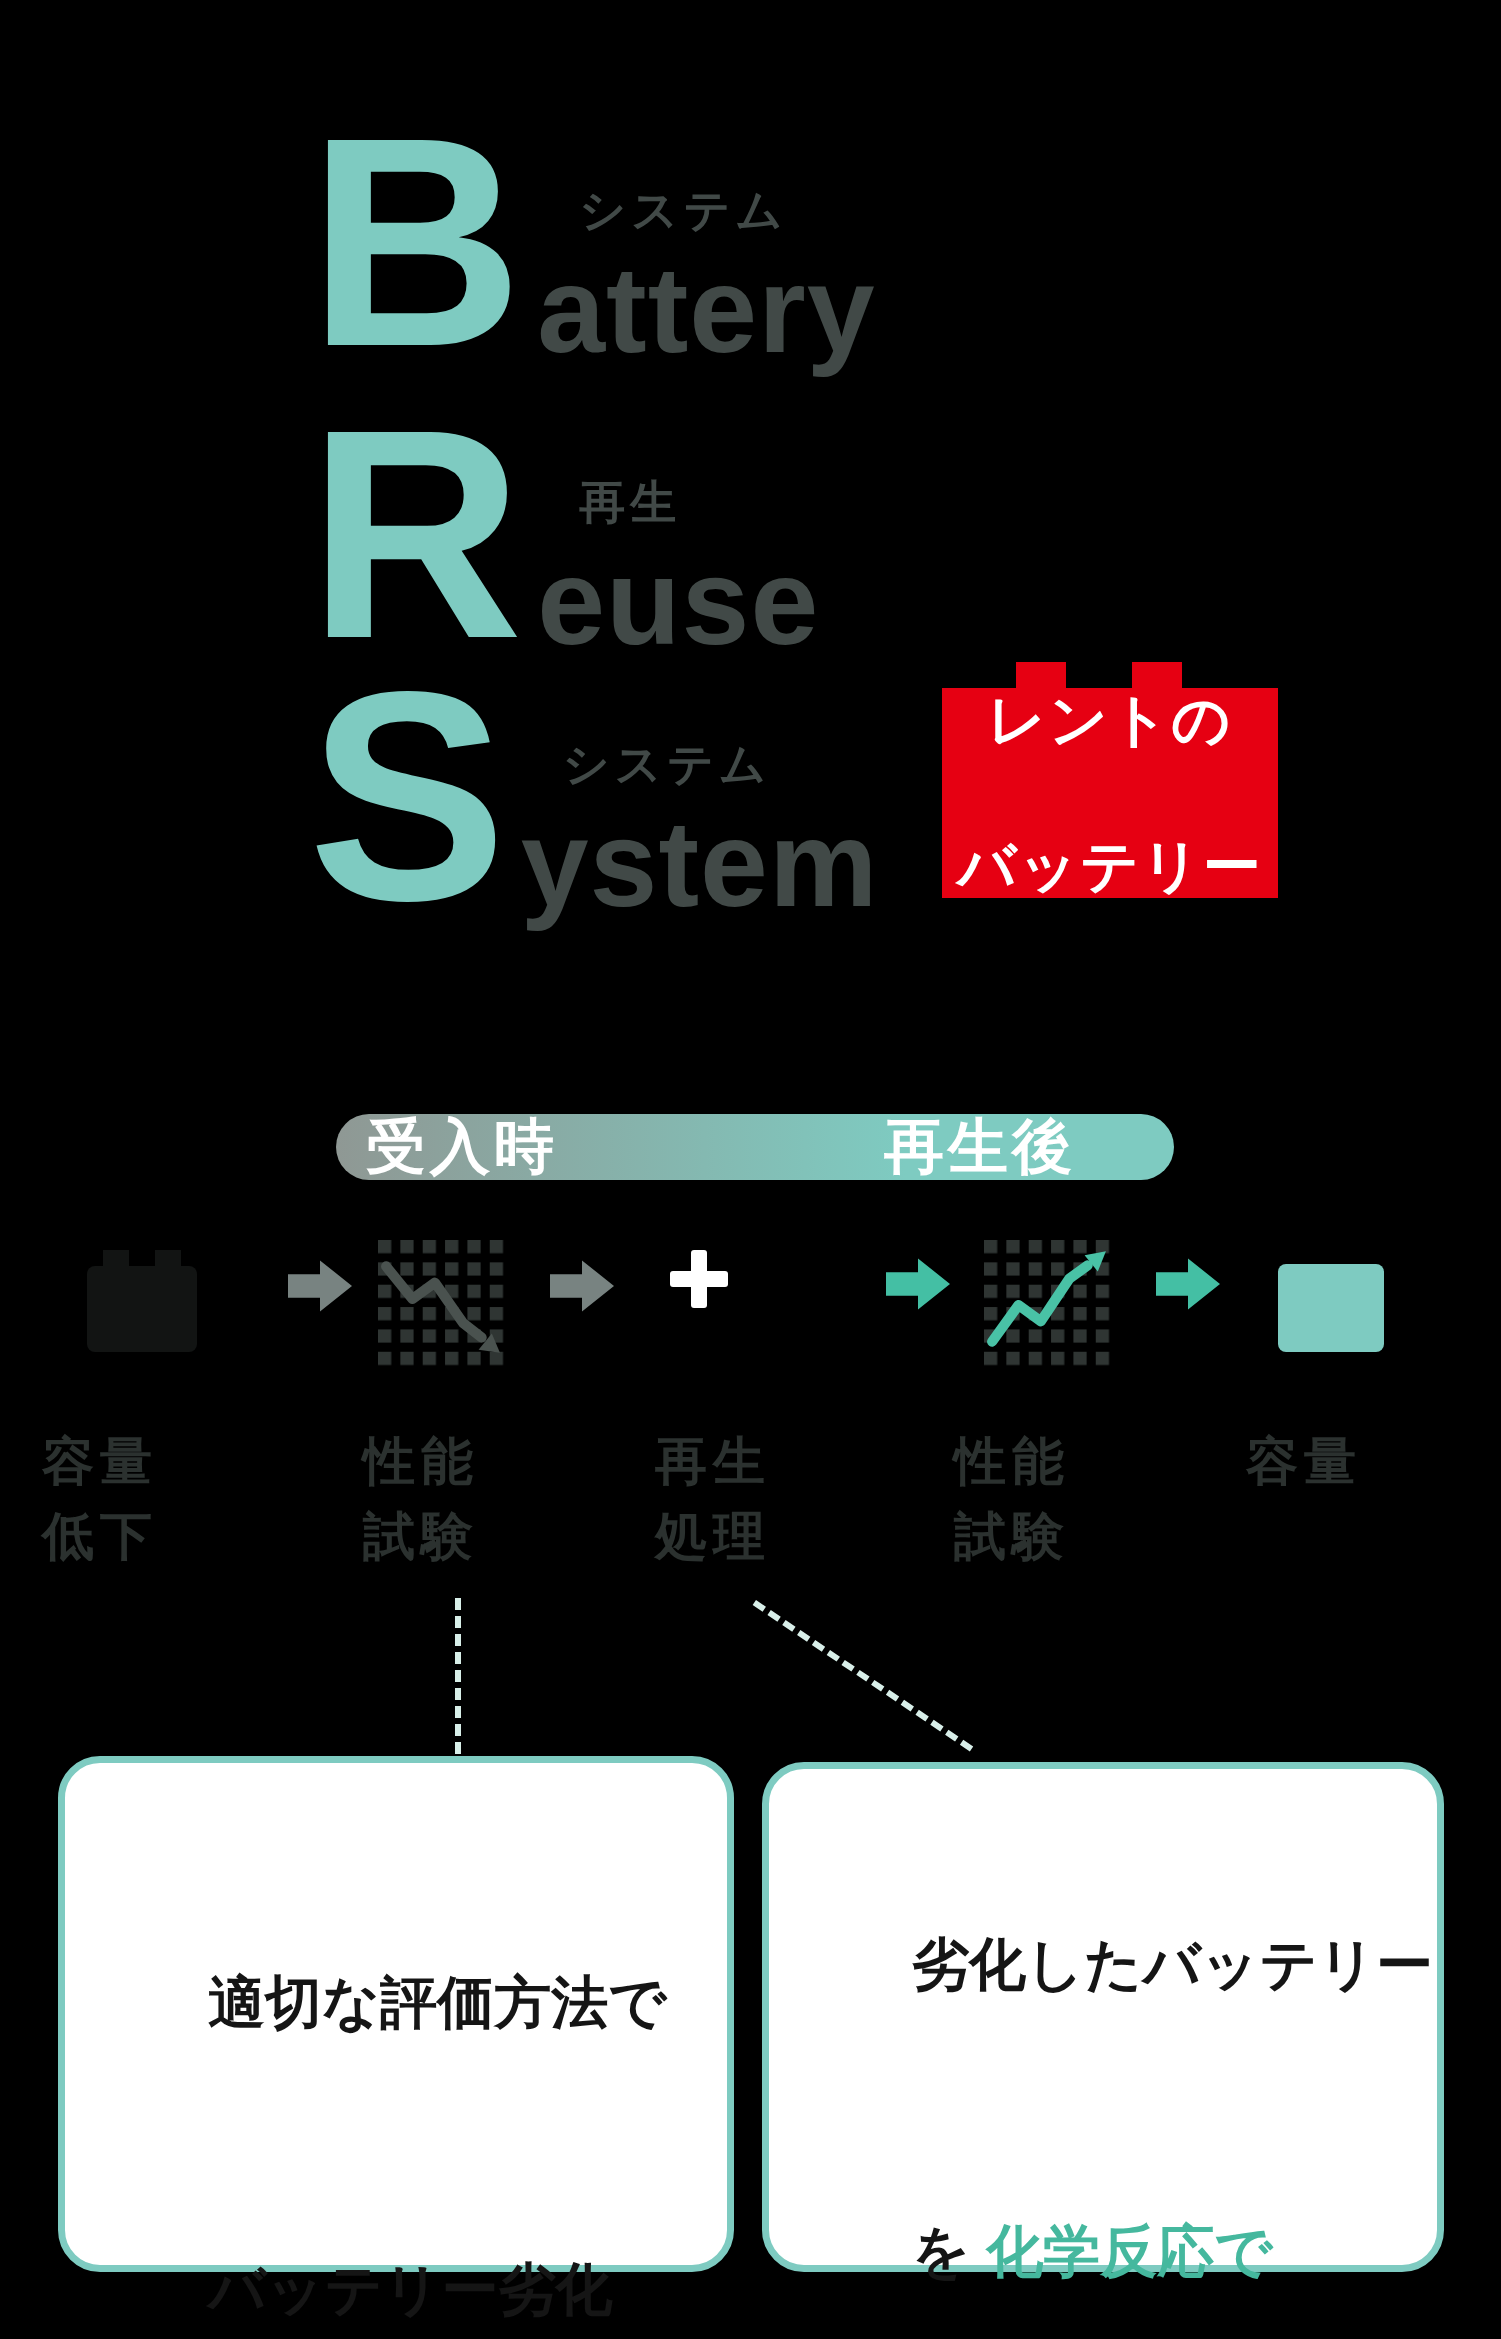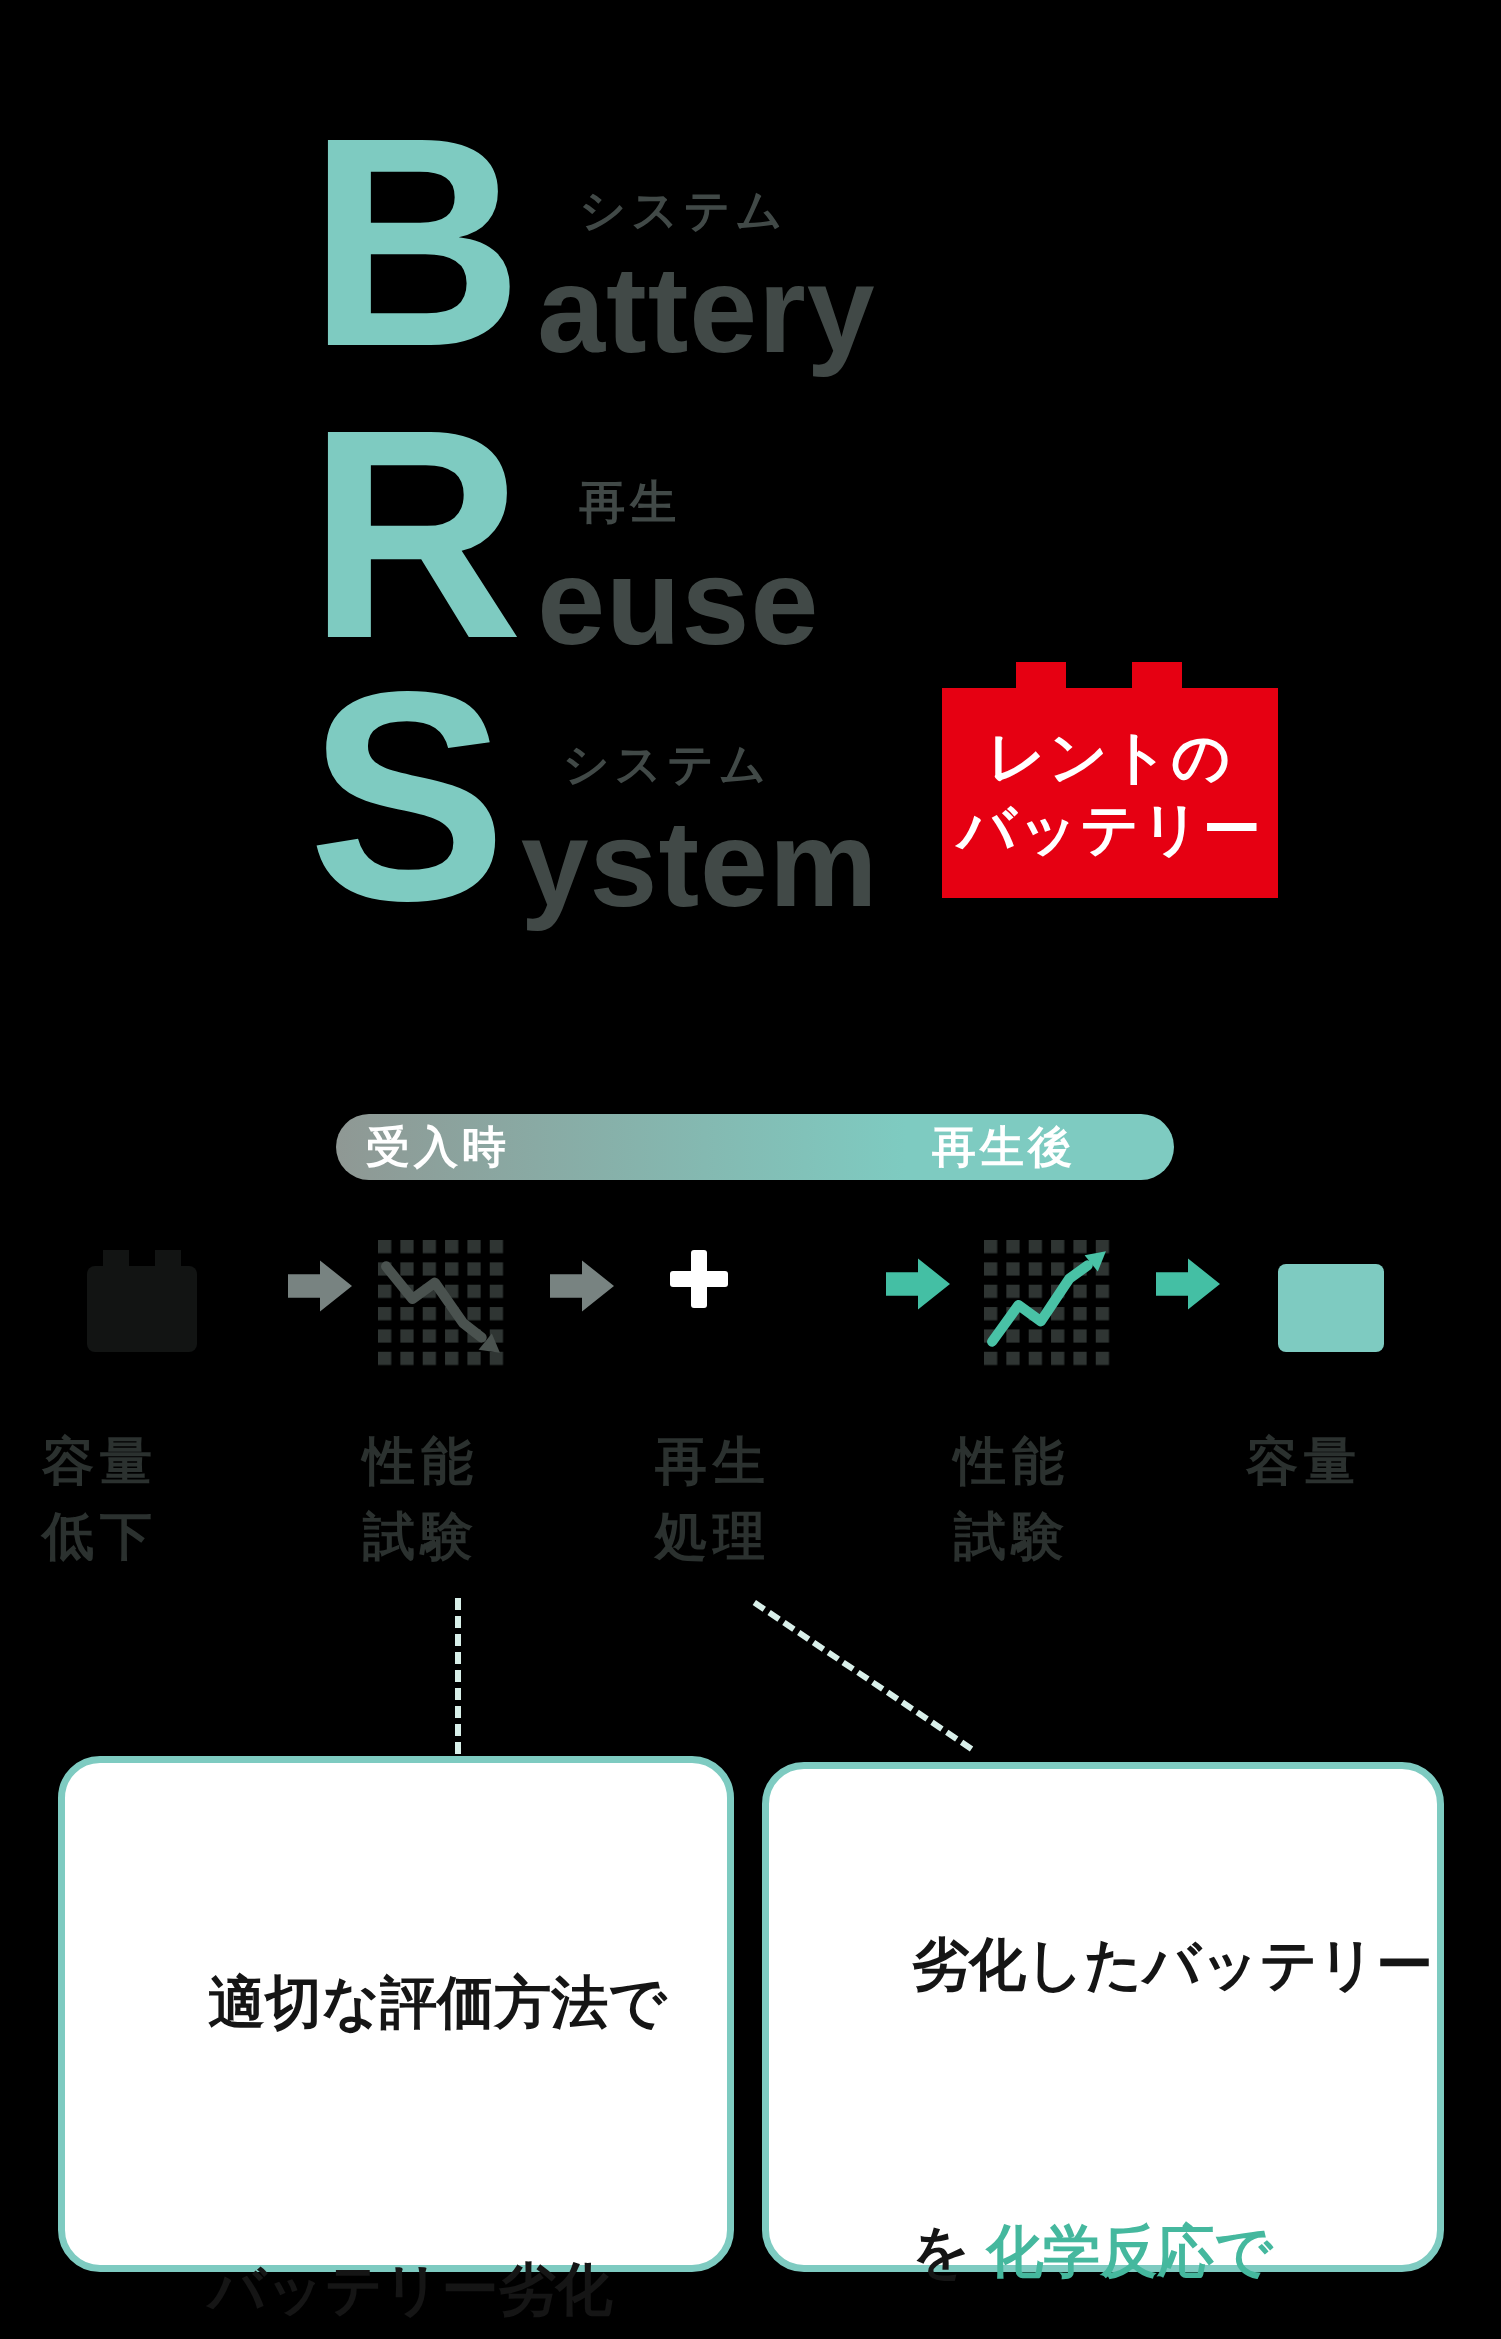--- a/index.html
+++ b/index.html
@@ -54,21 +54,21 @@
   
   .badge {
     position: absolute;
     left: 942px;
     top: 688px;
     width: 336px;
     height: 210px;
     background: var(--red);
     display: flex;
     flex-direction: column;
-    justify-content: center;
+    justify-content: space-between;
     align-items: center;
     gap: 8px;
   }
   .badge-line {
     font-size: 58px;
     font-weight: bold;
     color: #fff;
     line-height: 1.1;
     letter-spacing: 2px;
   }
@@ -89,21 +89,21 @@
     top: 1114px;
     width: 838px;
     height: 66px;
     border-radius: 33px;
     background: linear-gradient(90deg, var(--bar-gray) 0%, var(--teal) 68%);
   }
   .bar-label {
     position: absolute;
     top: 50%;
     transform: translateY(-50%);
-    font-size: 44px;
+    font-size: 60px;
     font-weight: bold;
     color: #fff;
     letter-spacing: 4px;
     line-height: 1;
   }
   .bar-label.left  { left: 30px; }
   .bar-label.right { right: 98px; }
 
   
   .arrow {

